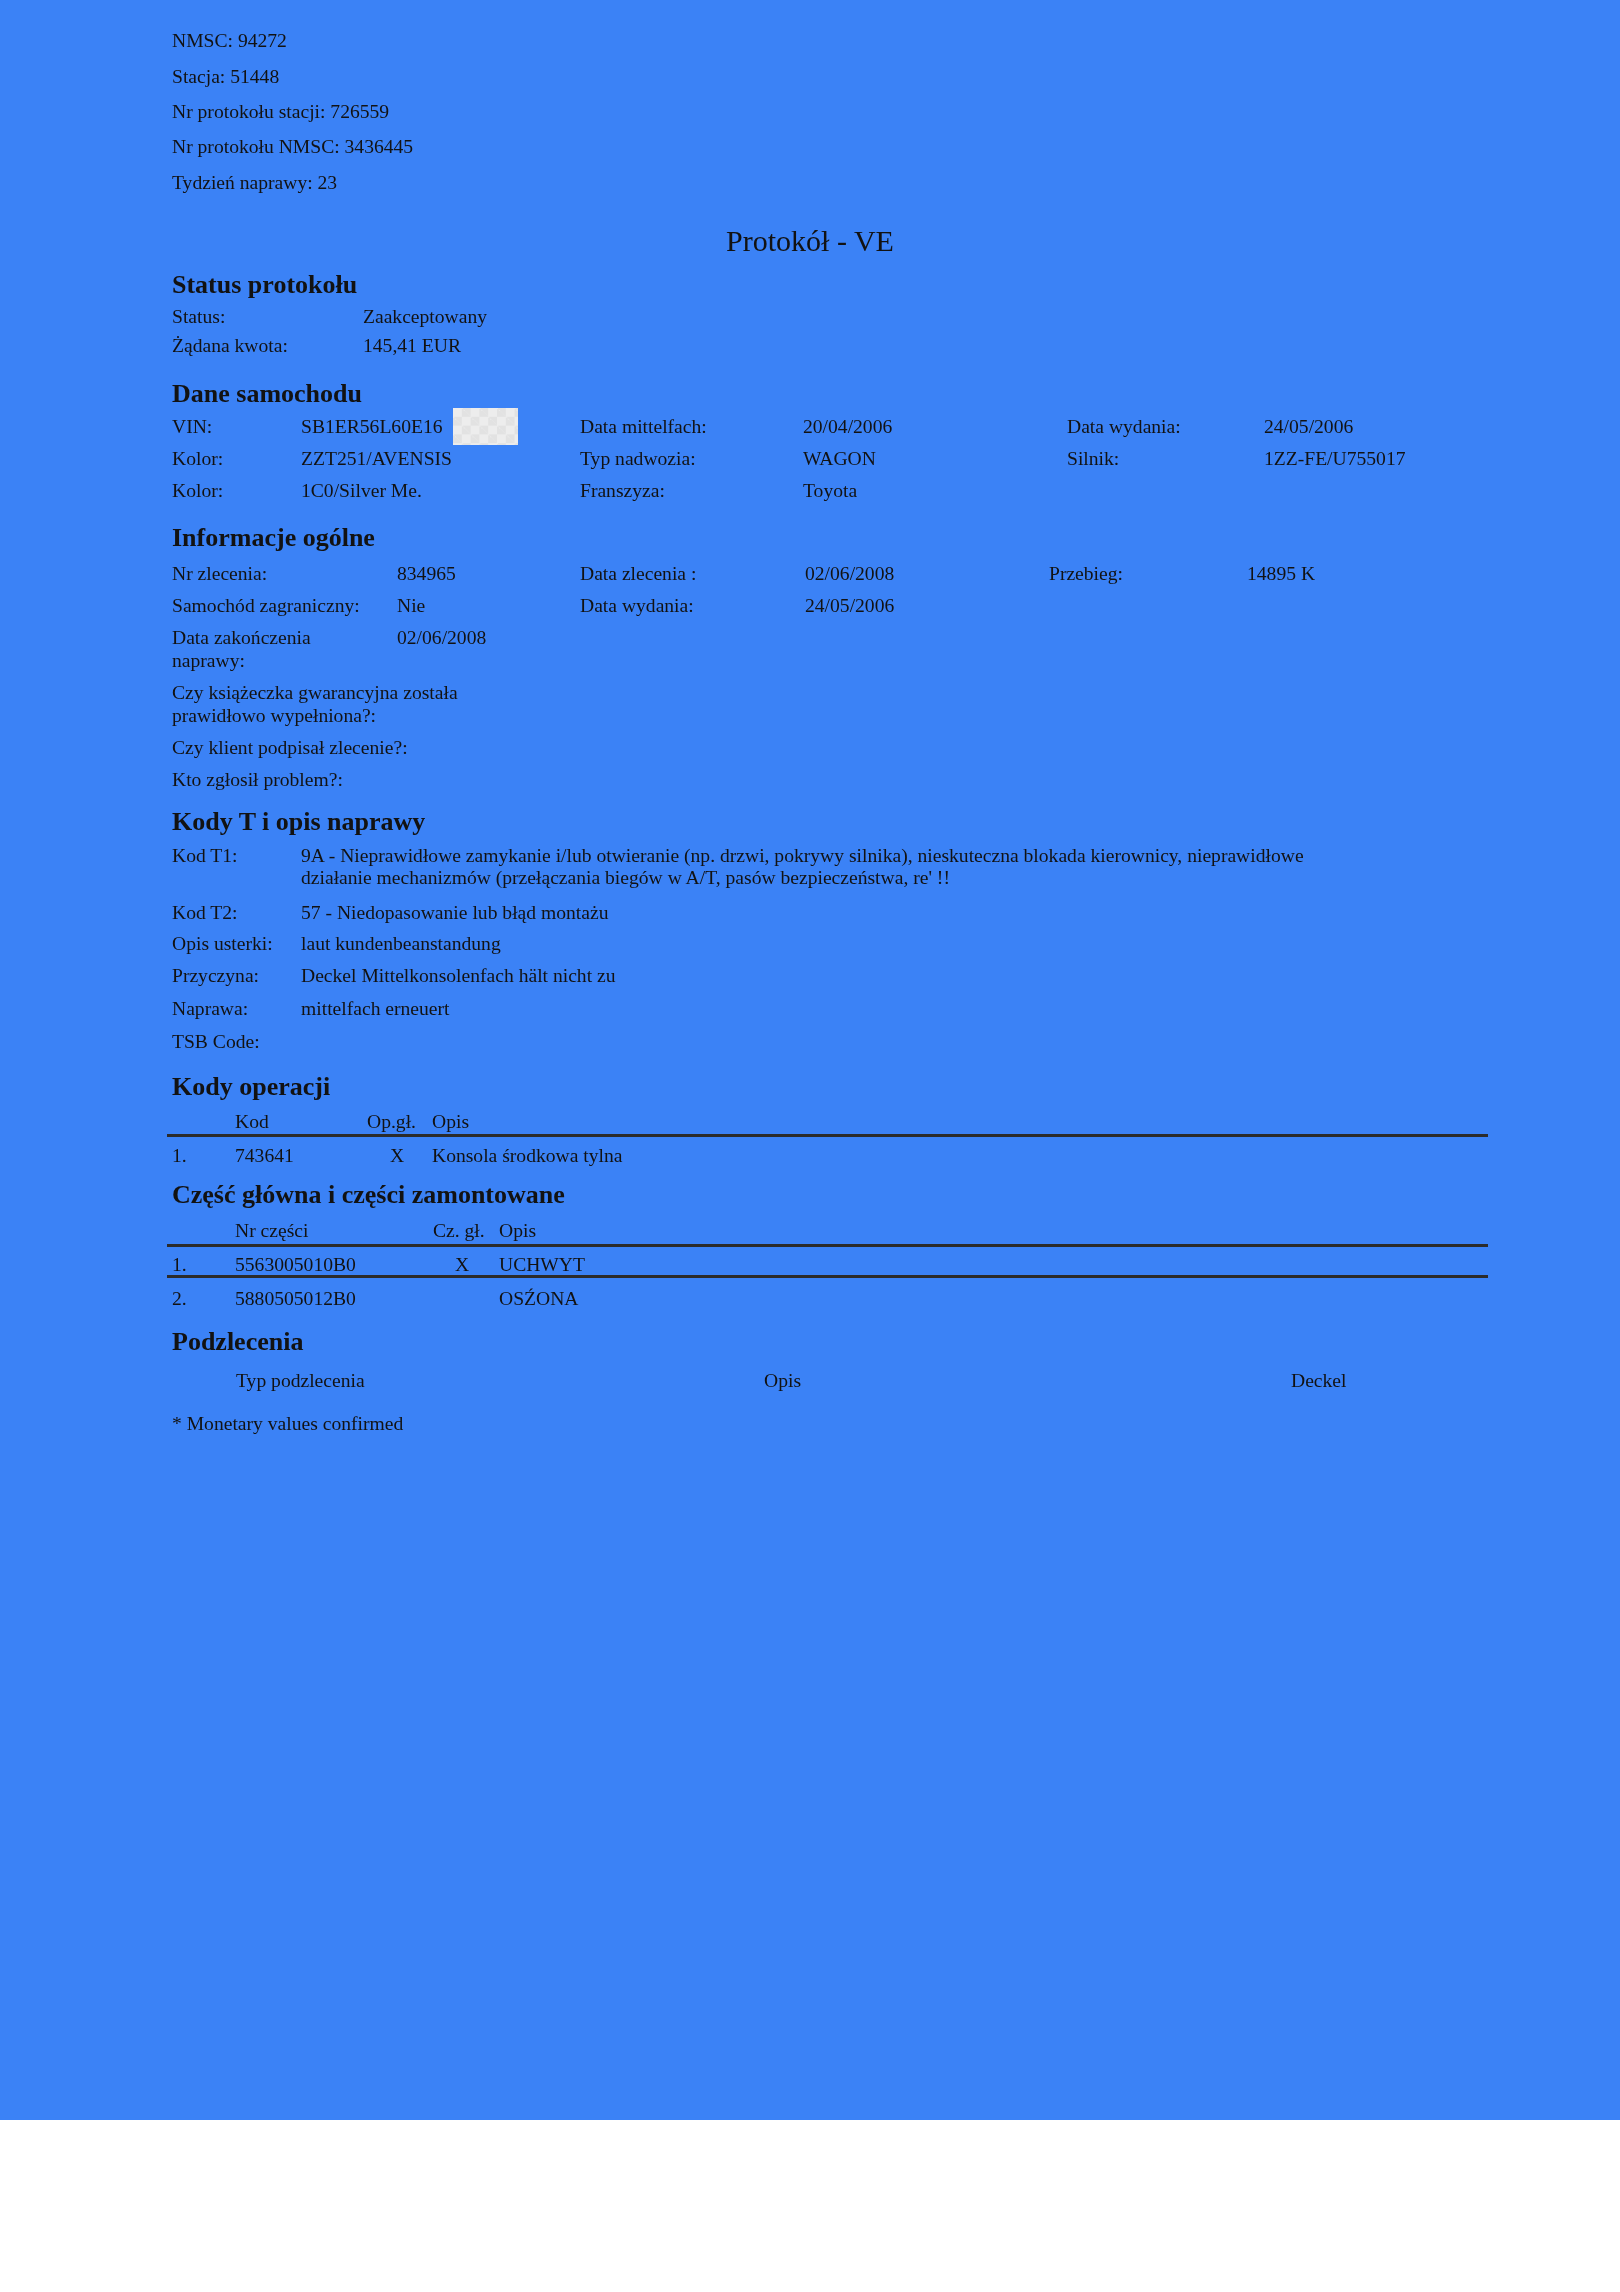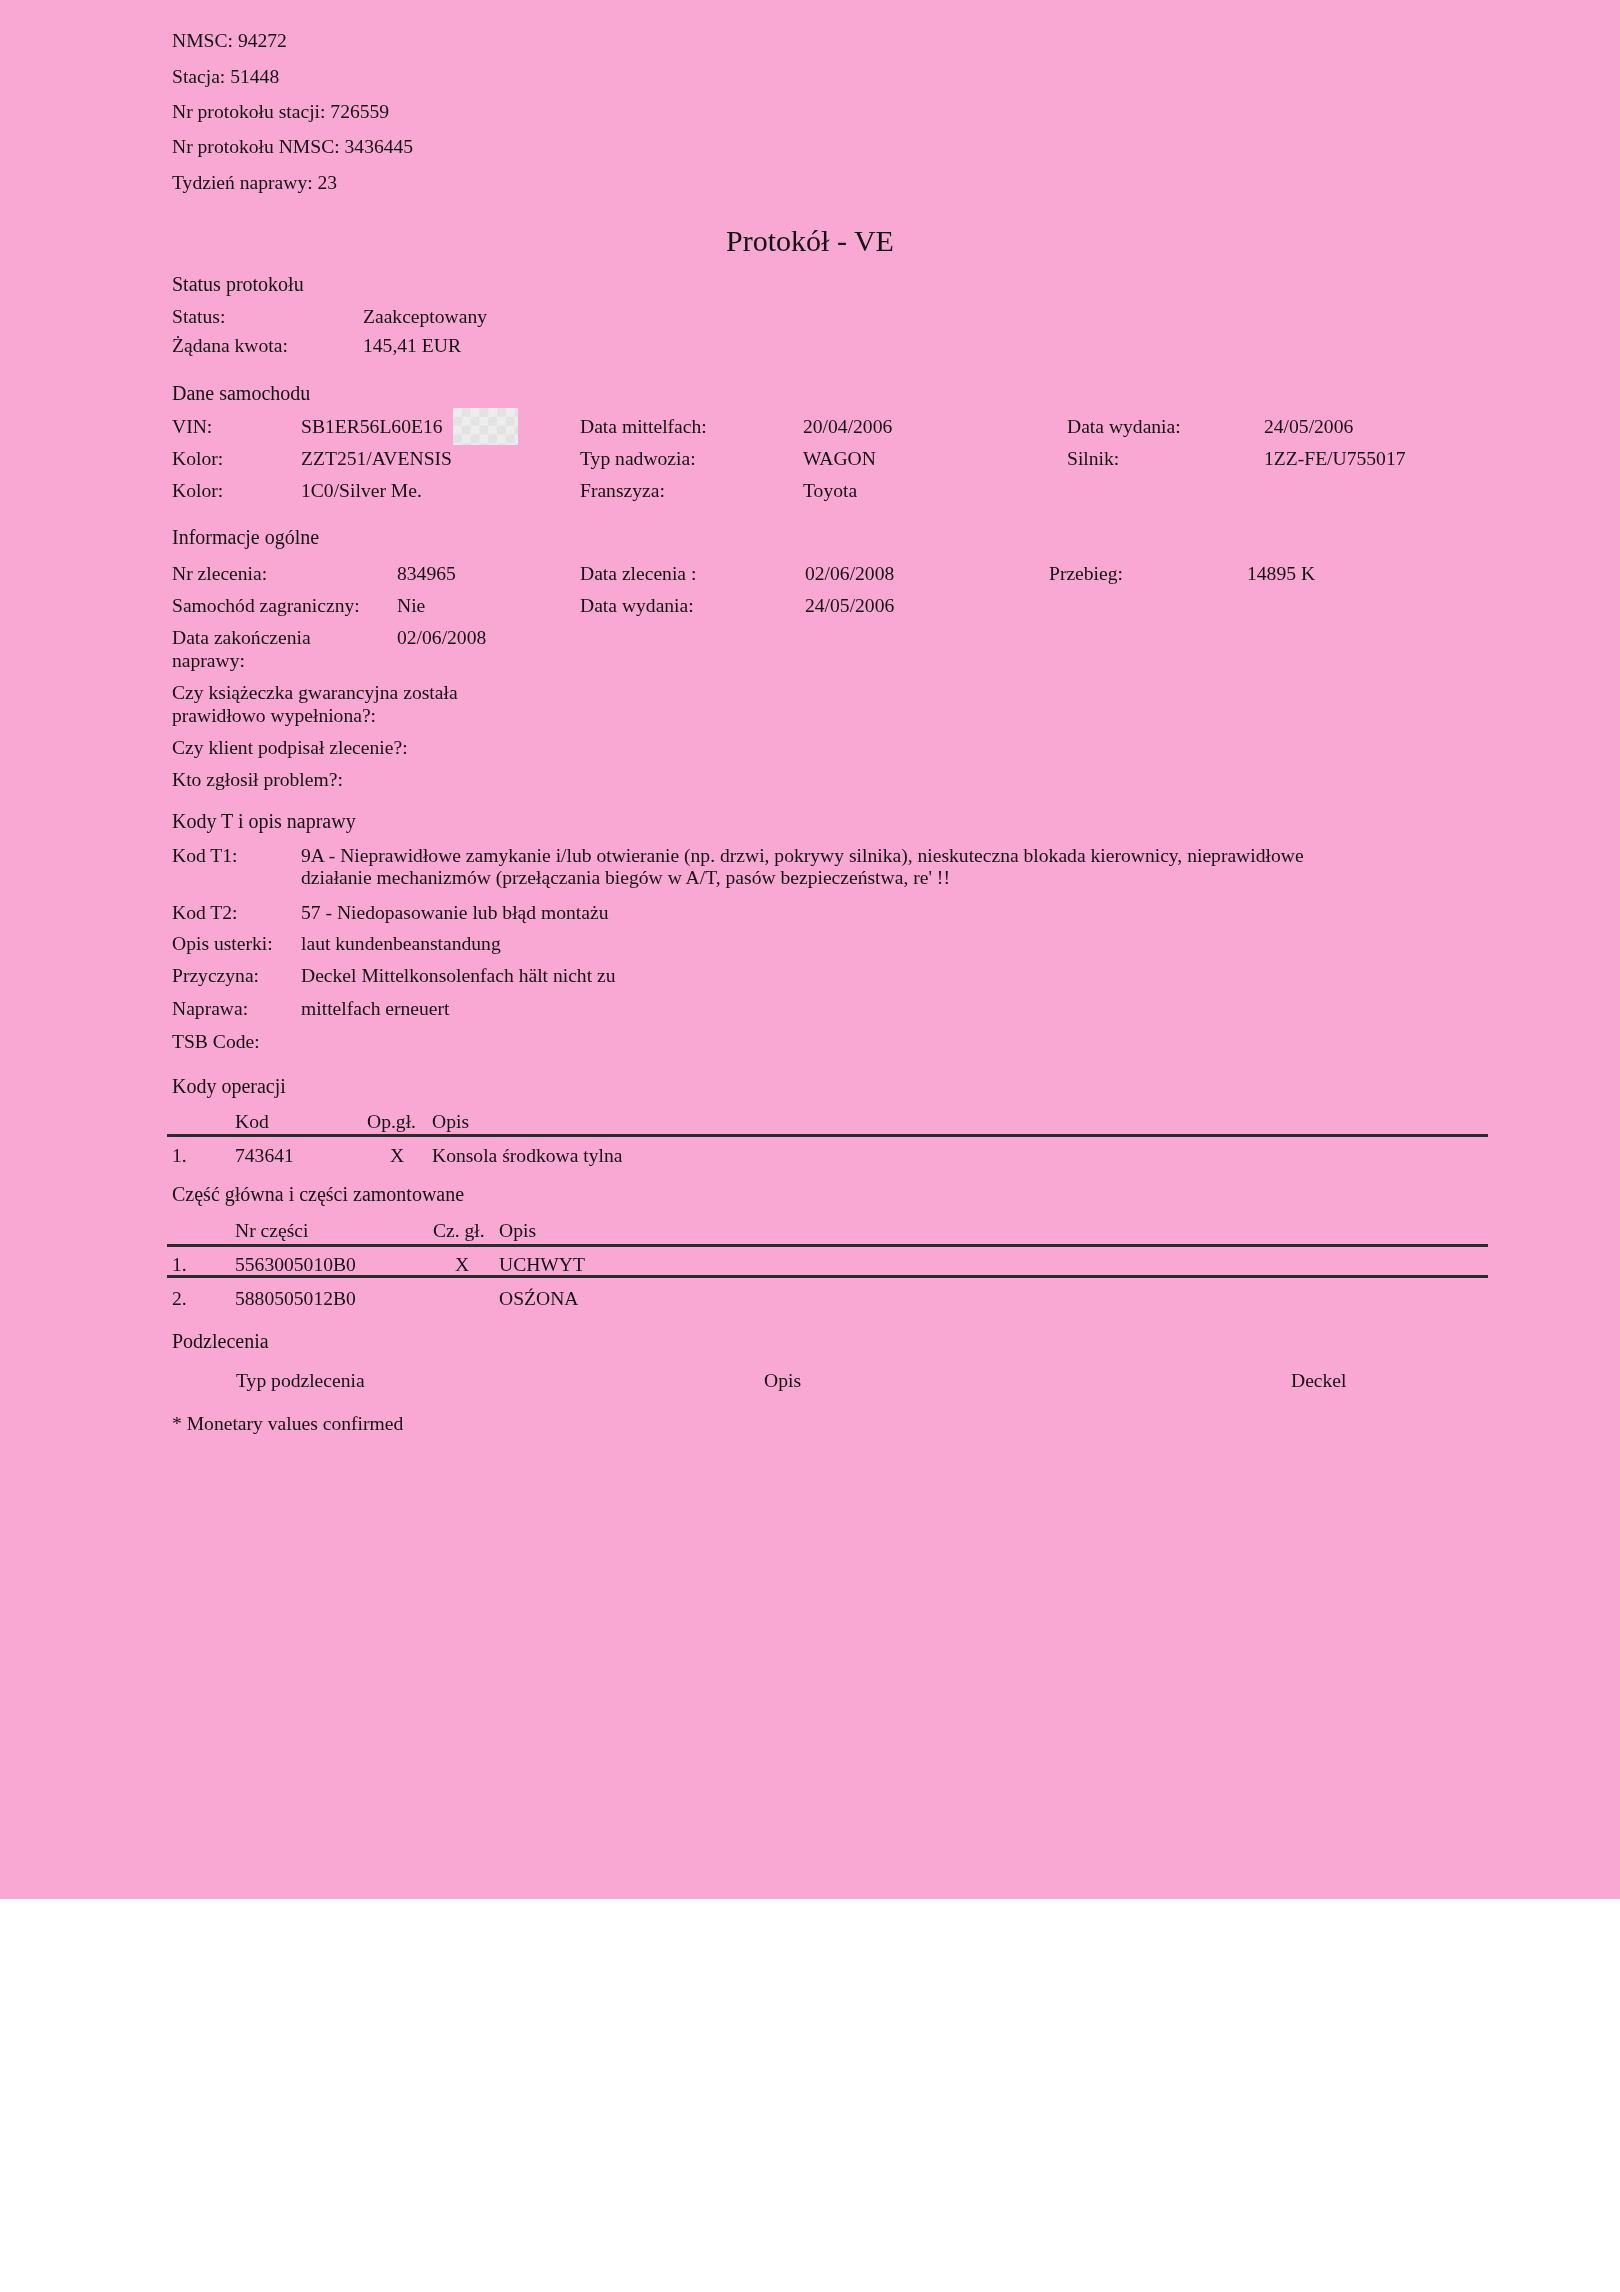--- a/index.html
+++ b/index.html
@@ -1,26 +1,26 @@
 <!DOCTYPE html>
 <html><head>
 <meta charset="utf-8">
 <style>
   html, body { margin:0; padding:0; background:#ffffff; }
   .page {
     position:relative;
     width:1620px;
-    height:1899px;
-    background:#f9a8d4;
+    height:2120px;
+    background:#3b82f6;
     font-family:"Liberation Serif","DejaVu Serif",serif;
     color:#121212;
     overflow:hidden;
   }
   .t  { position:absolute; white-space:nowrap; font-size:19.6px; line-height:23.5px; }
-  .h  { position:absolute; white-space:nowrap; font-size:20px; line-height:27.4px; font-weight:normal; }
+  .h  { position:absolute; white-space:nowrap; font-size:26px; line-height:27.4px; font-weight:bold; }
   .title {
     position:absolute; left:0; width:100%; text-align:center;
     font-size:30px; line-height:35px; font-weight:normal; white-space:nowrap;
   }
   .rule { position:absolute; height:2.9px; background:#2b2b2b; }
   .redact {
     position:absolute;
     background-color:#ededed;
     background-image:
       linear-gradient(45deg,#e2e2e2 25%,transparent 25%,transparent 75%,#e2e2e2 75%),

